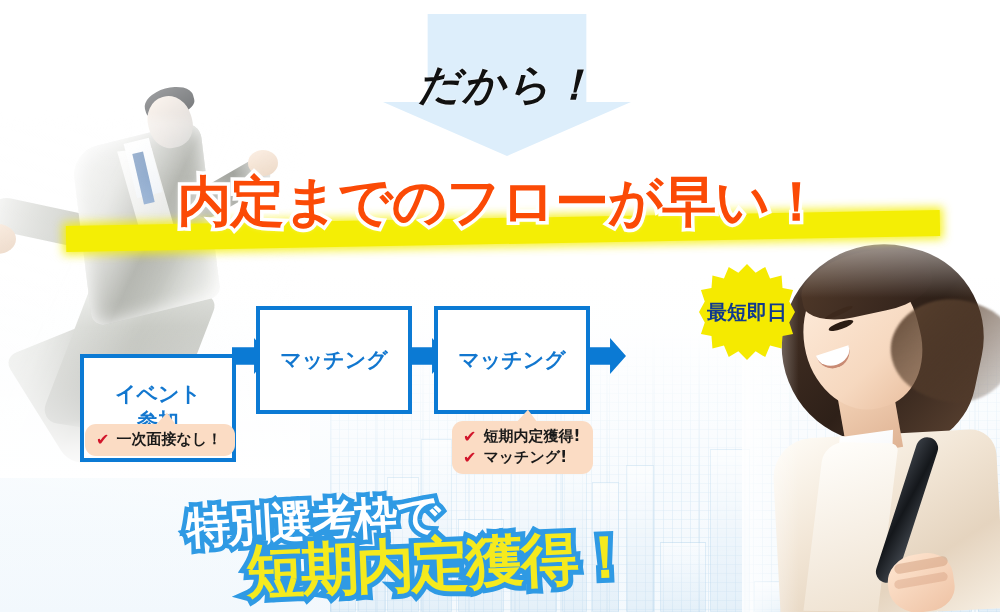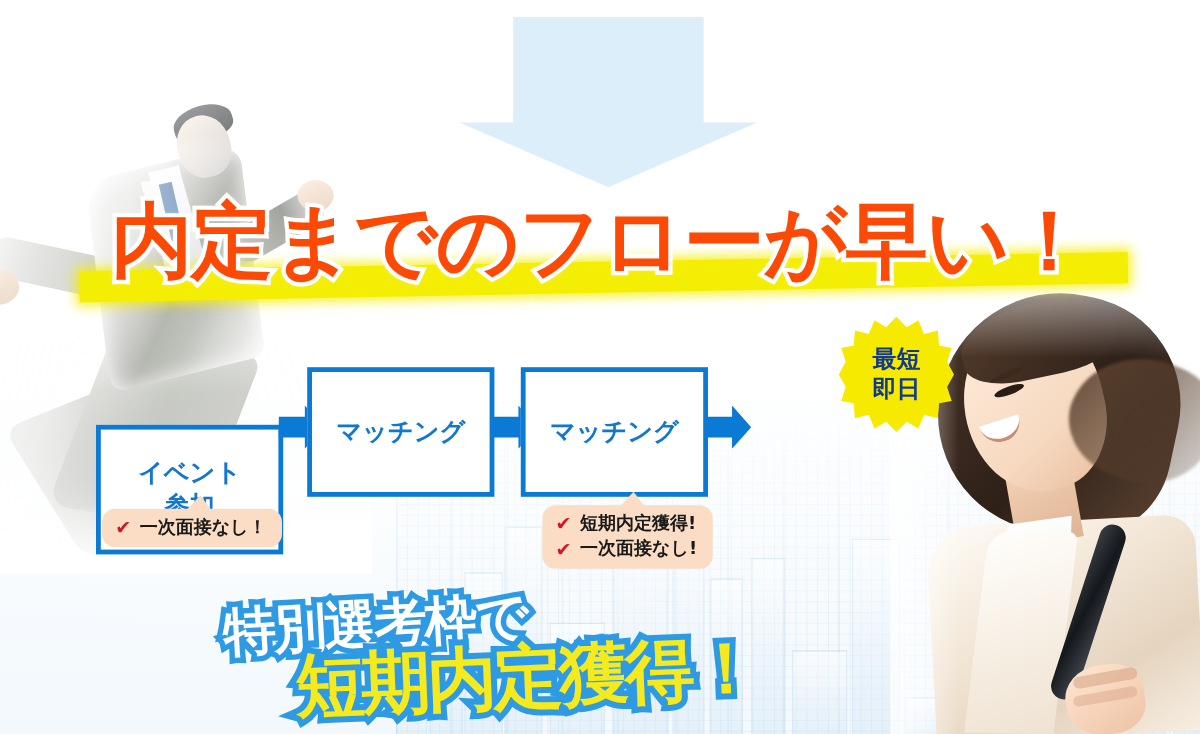--- a/index.html
+++ b/index.html
@@ -227,21 +227,21 @@
   .headline-wrap{position:absolute;left:0;top:160px;width:1000px;height:100px;}
   .hl-bar{
     position:absolute;left:66px;top:58px;width:874px;height:26px;
     background:#f4ee05;
     transform:rotate(-1.05deg);
     box-shadow:0 0 10px 3px rgba(244,238,5,.85);
   }
   .hl-text{
     position:absolute;left:0;top:0;width:1000px;text-align:center;
     font-family:"DejaVu Sans","Liberation Sans",sans-serif;
-    font-size:68px;font-weight:700;line-height:84px;
+    font-size:54px;font-weight:700;line-height:84px;
     color:#fb4a06;
     letter-spacing:-1px;
     -webkit-text-stroke:7px #ffffff;
     paint-order:stroke fill;
     text-shadow:0 0 6px rgba(255,255,255,.95);
   }
 
   
   .flow{position:absolute;left:0;top:0;width:1000px;height:612px;}
   .fbox{
@@ -270,21 +270,21 @@
   .burst{
     position:absolute;left:699px;top:264px;width:96px;height:96px;
     background:#f5ea00;
     clip-path:polygon(50% 0%,59% 9%,69% 3%,74% 15%,86% 12%,87% 25%,98% 27%,94% 39%,
       100% 50%,94% 61%,98% 73%,87% 75%,86% 88%,74% 85%,69% 97%,59% 91%,
       50% 100%,41% 91%,31% 97%,26% 85%,14% 88%,13% 75%,2% 73%,6% 61%,
       0% 50%,6% 39%,2% 27%,13% 25%,14% 12%,26% 15%,31% 3%,41% 9%);
   }
   .burst-text{
     position:absolute;left:699px;top:264px;width:96px;height:96px;
-    display:flex;flex-direction:column;align-items:center;justify-content:center;
+    display:flex;flex-direction:row;align-items:center;justify-content:center;
     font-family:"DejaVu Sans","Liberation Sans",sans-serif;
     font-weight:700;font-size:20px;line-height:25px;color:#113a8c;
   }
 
   
   .callout{
     position:absolute;
     background:#fbdcc4;border-radius:11px;
     padding:5px 13px 6px 11px;
     font-family:"DejaVu Sans","Liberation Sans",sans-serif;
@@ -385,20 +385,21 @@
     <span class="wm-smile"></span>
     <span class="wm-hair-wisp"></span>
     <span class="wm-strap"></span>
     <span class="wm-hand"></span>
     <span class="wm-fingers"></span>
     <span class="wm-fingers2"></span>
   </div>
   <div class="woman-fade"></div>
 
   <div class="arrow-down"></div>
+  <div class="dakara">だから！</div>
 
   <div class="headline-wrap">
     <div class="hl-bar"></div>
     <div class="hl-text">内定までのフローが早い！</div>
   </div>
 
   <div class="flow">
 
     <div class="fbox" id="fbox-1">
       <span><span>イベント</span><br><span>参加</span></span>
@@ -432,21 +433,21 @@
       </div>
     </div>
 
     <div class="callout" id="callout-2">
       <div class="row">
         <span class="chk">✔</span>
         <span>短期内定獲得!</span>
       </div>
       <div class="row">
         <span class="chk">✔</span>
-        <span>一次面接なし!</span>
+        <span>マッチング!</span>
       </div>
     </div>
   </div>
 
   <div class="tag" id="tag-line1">特別選考枠で</div>
   <div class="tag" id="tag-line2">短期内定獲得！</div>
 
 </div>
 
 </body></html>

